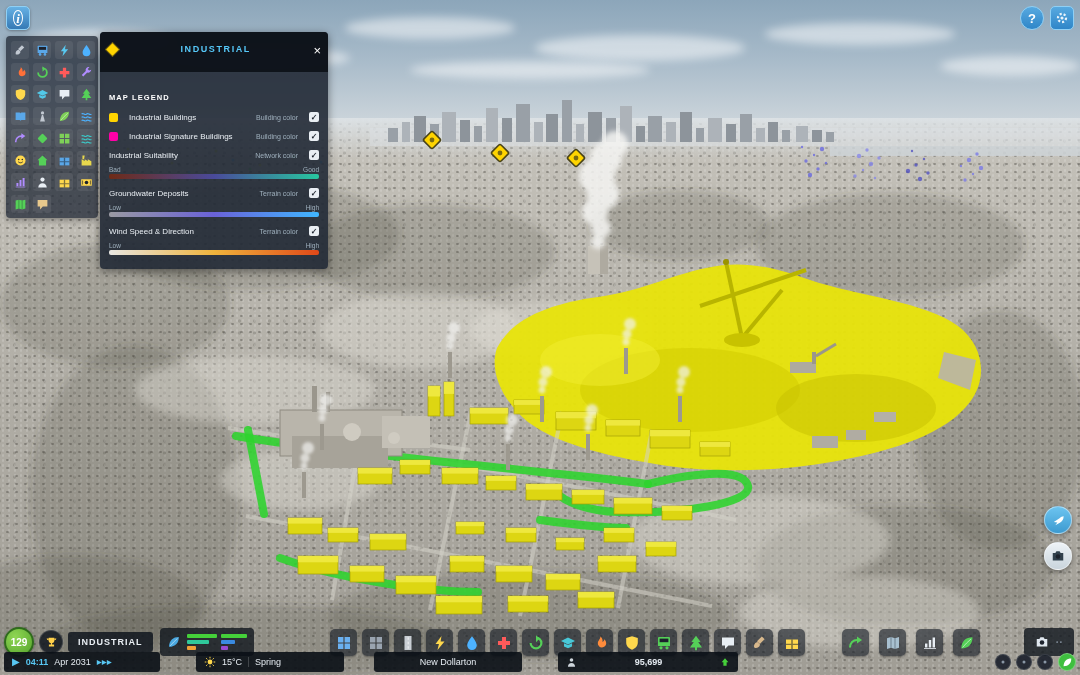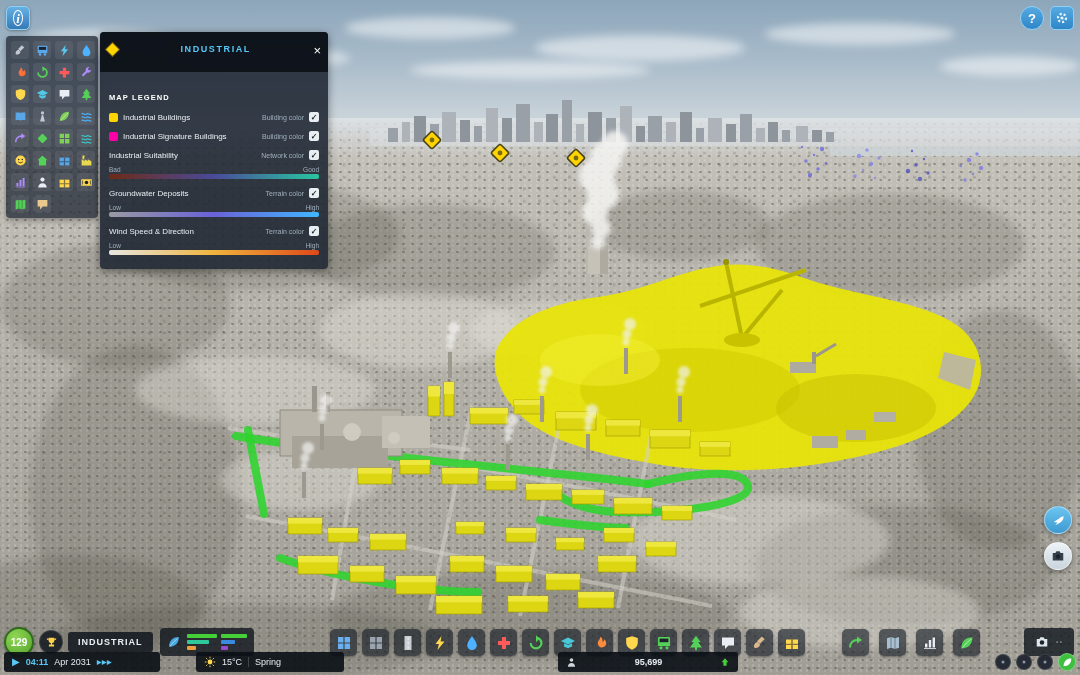--- a/index.html
+++ b/index.html
@@ -50,21 +50,21 @@
   
   #legend{position:absolute;left:100px;top:32px;width:228px;background:rgba(33,41,53,.9);
     border-radius:4px;overflow:hidden;box-shadow:0 2px 8px rgba(0,0,0,.45);color:#e9eef3}
   .lg-head{height:16px;display:flex;align-items:flex-start;gap:6px;padding:12px 7px;background:rgba(14,19,26,.96)}
   .diamond{width:9px;height:9px;background:#ffd400;border:1px solid #6a5a10;border-radius:1px;
     transform:rotate(45deg);flex:none}
   .lg-title{flex:1;text-align:center;font-size:9px;font-weight:bold;letter-spacing:1.6px;color:#56c8f8}
   .lg-close{background:none;border:none;color:#fff;font-size:13px;line-height:1;padding:0}
   .lg-body{padding:21px 9px 8px}
   .lg-sect{font-size:7.5px;font-weight:bold;letter-spacing:1.1px;margin-bottom:7px;color:#fff}
-  .lg-row{display:flex;align-items:center;gap:5px;height:16px;margin-bottom:3px}
+  .lg-row{display:flex;align-items:center;gap:11px;height:16px;margin-bottom:3px}
   .swatch{width:9px;height:9px;border-radius:2px;flex:none}
   .lg-label{flex:1;font-size:8px;white-space:nowrap}
   .lg-scope{font-size:7px;color:#9fb0bd;white-space:nowrap}
   .cb{width:10px;height:10px;border-radius:2px;background:#e9eef3;color:#1c222c;font-size:8px;
     font-weight:bold;display:flex;align-items:center;justify-content:center;border:none;padding:0;flex:none}
   .lg-ends{display:flex;justify-content:space-between;font-size:6.5px;color:#9fb0bd;margin:0 0 1px}
   .lg-bar{height:5px;border-radius:2px;margin-bottom:6px}
 
   
   #bottombar{position:absolute;left:0;right:0;bottom:16px;height:38px}
@@ -939,20 +939,23 @@
       <span class="ic" style="color:#ffd84d;width:12px;height:12px">
           <svg viewBox="0 0 16 16">
             <circle cx="8" cy="8" r="3.2"></circle>
             <path d="M8 1v2.2M8 12.8V15M1 8h2.2M12.8 8H15M2.9 2.9l1.6 1.6M11.5 11.5l1.6 1.6M13.1 2.9l-1.6 1.6M4.5 11.5l-1.6 1.6" stroke="currentColor" stroke-width="1.3" fill="none"></path>
           </svg>
         </span>
       <span>15°C</span>
       <span class="divider"></span>
       <span>Spring</span>
     </div>
+    <div class="seg" id="seg-city">
+      <span>New Dollarton</span>
+    </div>
     <div class="seg" id="seg-pop">
       <span class="ic" style="color:#cfd6dc;width:11px;height:11px">
           <svg viewBox="0 0 16 16">
             <circle cx="8" cy="4.4" r="2.6"></circle>
             <path d="M2.8 14c0-3 2.2-5.2 5.2-5.2S13.2 11 13.2 14z"></path>
           </svg>
         </span>
       <span class="sb-val">95,699</span>
       <span class="ic" style="color:#45d03a;width:10px;height:10px">
           <svg viewBox="0 0 16 16">

